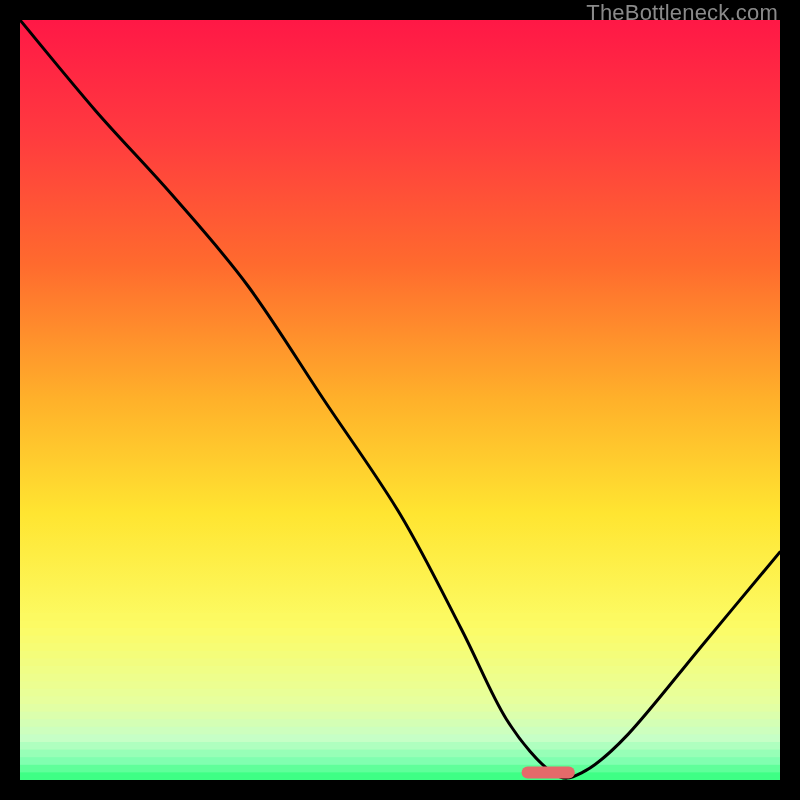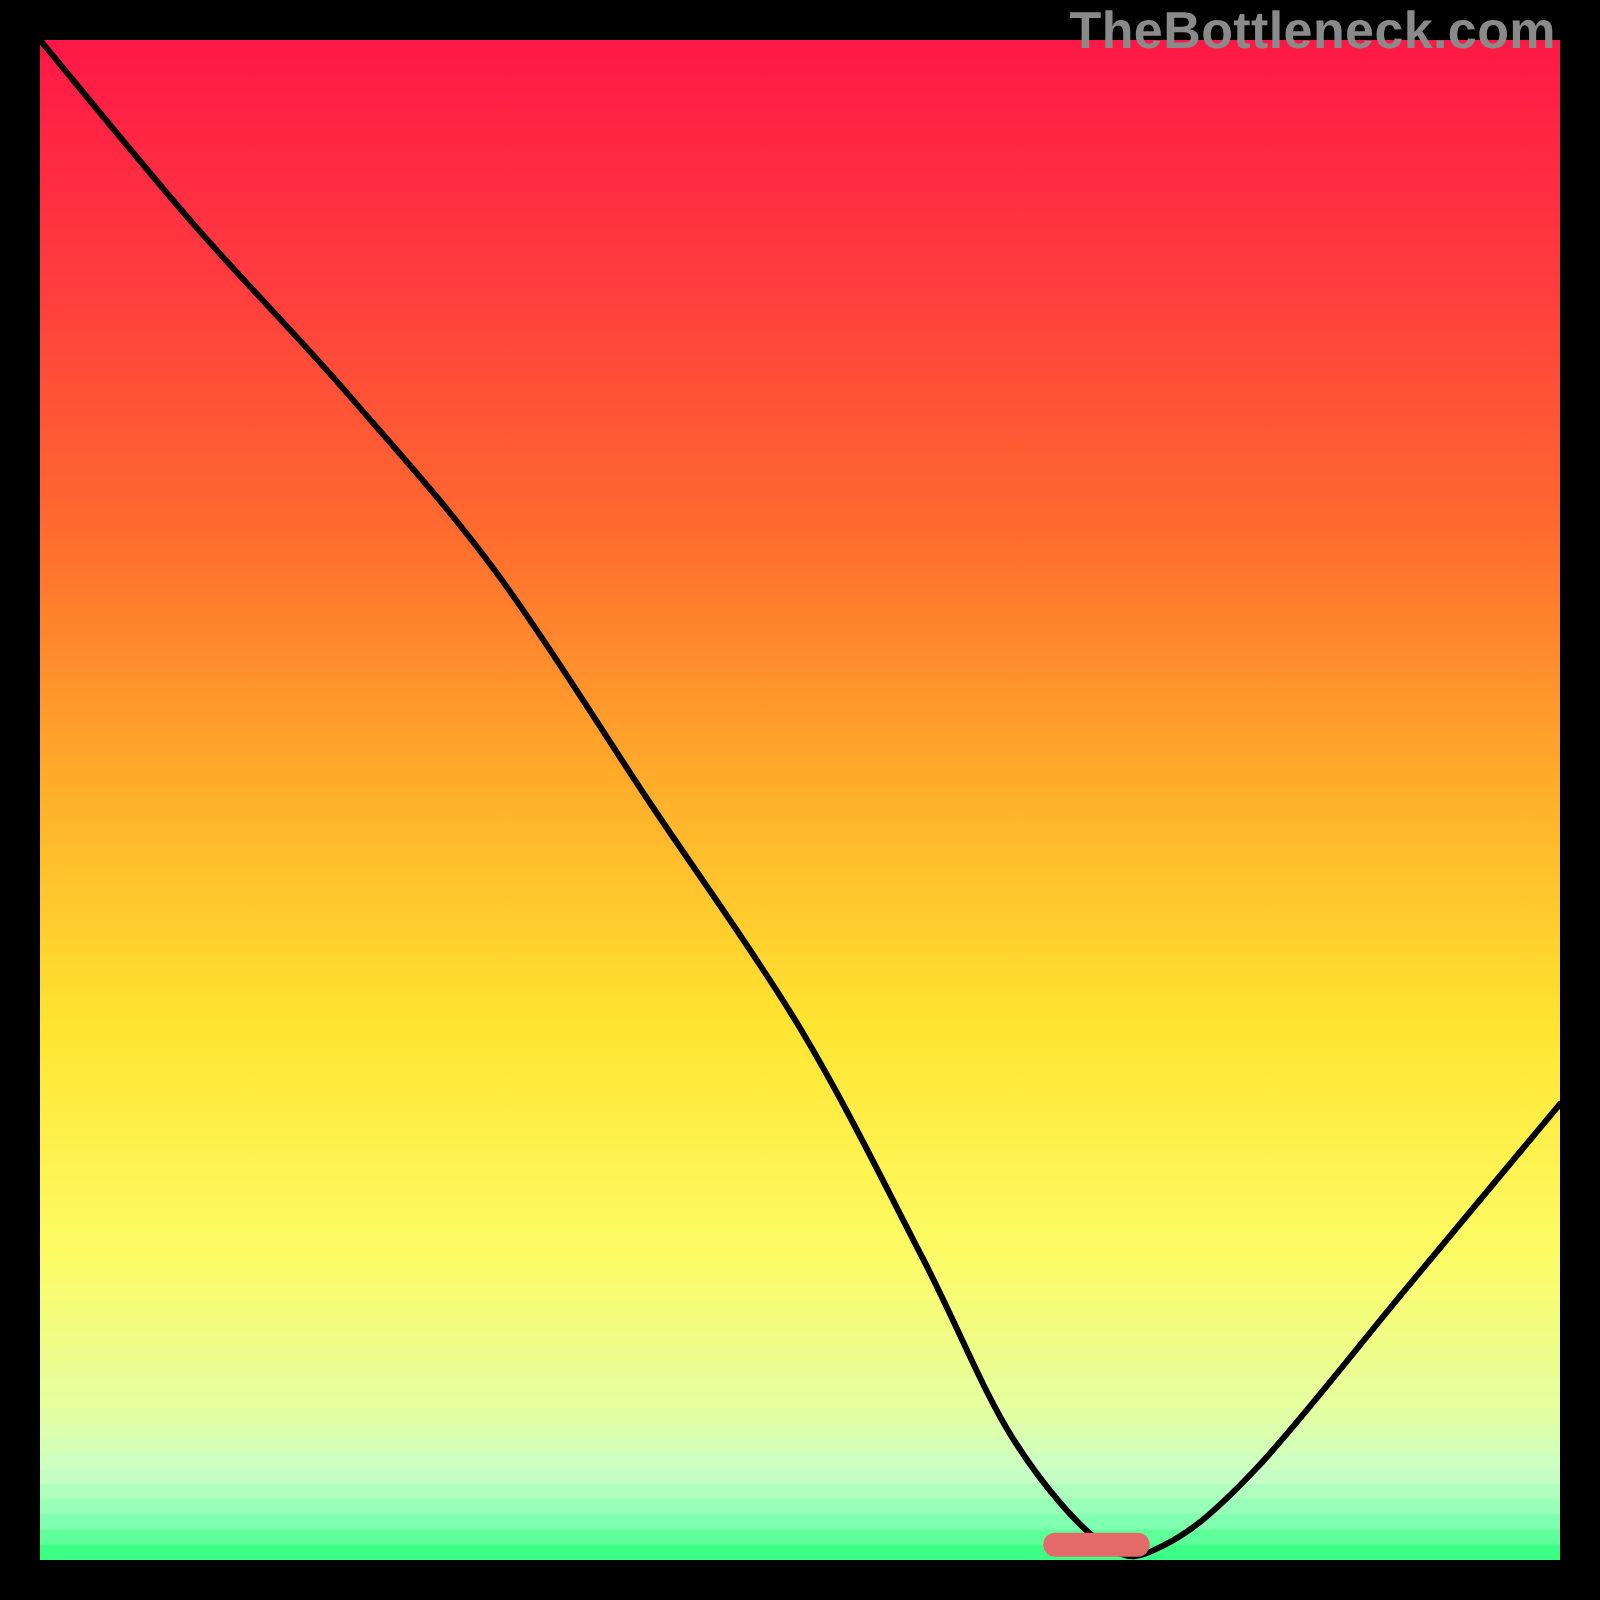--- a/index.html
+++ b/index.html
@@ -23,24 +23,24 @@
     left: 0;
     top: 0;
     width: 760px;
     height: 760px;
   }
   .watermark {
     position: absolute;
     top: 0px;
     right: 22px;
     font-family: Arial, Helvetica, sans-serif;
-    font-size: 26px;
+    font-size: 22px;
     color: #8a8a8a;
     letter-spacing: 0.2px;
-    font-weight: 700;
+    font-weight: 400;
   }
   svg {
     display: block;
   }
 </style>
 </head>
 <body>
 
 <div class="frame">
   <svg class="plot-area" width="760" height="760" viewBox="0 0 760 760">

